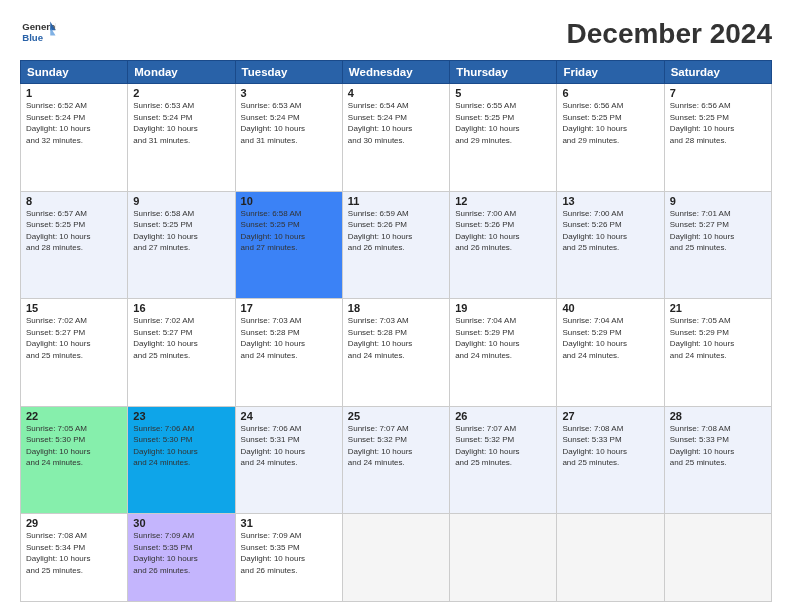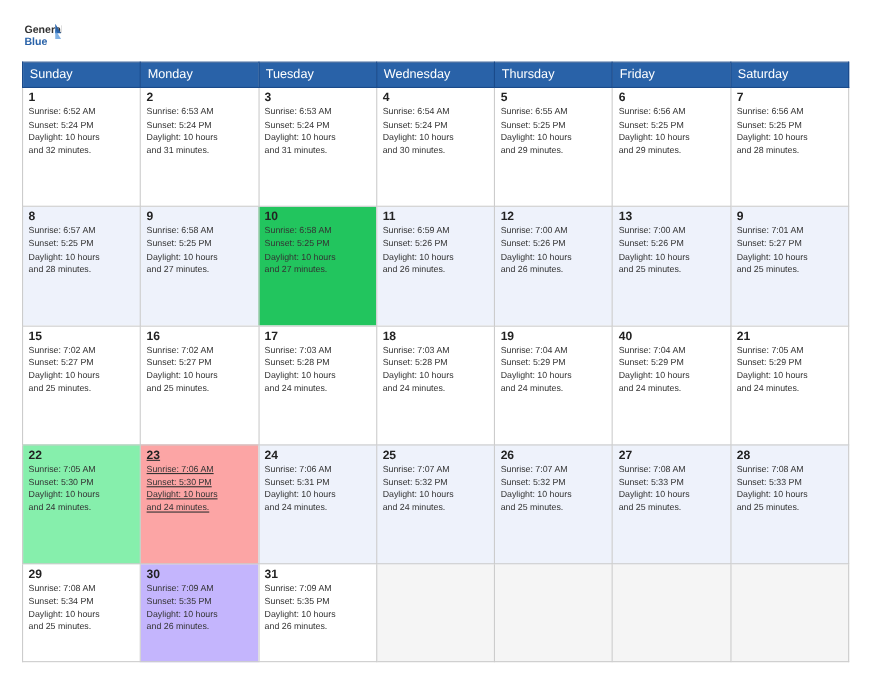--- a/index.html
+++ b/index.html
@@ -52,21 +52,21 @@
     }
     .cal-table {
       width: 100%;
       border-collapse: collapse;
       flex: 1;
     }
     .cal-table th {
       background: #2962a8;
       color: #fff;
       font-size: 11.5px;
-      font-weight: normal;
+      font-weight: bold;
       padding: 5px 6px;
       text-align: left;
       border: 1px solid #1a4a8a;
     }
     .cal-table td {
       vertical-align: top;
       border: 1px solid #ccc;
       padding: 3px 5px;
       font-size: 8.5px;
       color: #333;
@@ -97,20 +97,21 @@
   <div class="header">
     <div class="logo">
       <svg class="logo-icon" viewBox="0 0 40 32">
         <text x="2" y="14" font-size="11" font-weight="bold" fill="#333" font-family="Arial">General</text>
         <text x="2" y="26" font-size="11" font-weight="bold" fill="#2962a8" font-family="Arial">Blue</text>
         <polygon points="34,4 40,14 34,14" fill="#2962a8"></polygon>
         <polygon points="34,10 40,20 34,20" fill="#4a90d9" opacity="0.7"></polygon>
       </svg>
     </div>
     <div class="title-block">
+      <div class="month-title">December 2024</div>
     </div>
   </div>
 
   <div class="calendar">
     <table class="cal-table">
       <thead>
         <tr>
         <th>Sunday</th>
             <th>Monday</th>
             <th>Tuesday</th>
@@ -153,21 +154,21 @@
           </tr>
           <tr>
             <td style="background: rgb(238, 242, 251);">
               <span class="day-num">8</span>
               <div class="day-info">Sunrise: 6:57 AM<br>Sunset: 5:25 PM<br>Daylight: 10 hours<br>and 28 minutes.</div>
             </td>
             <td style="background: rgb(238, 242, 251);">
               <span class="day-num">9</span>
               <div class="day-info">Sunrise: 6:58 AM<br>Sunset: 5:25 PM<br>Daylight: 10 hours<br>and 27 minutes.</div>
             </td>
-            <td style="background: #22c55e;">
+            <td style="background: #3b82f6;">
               <span class="day-num">10</span>
               <div class="day-info">Sunrise: 6:58 AM<br>Sunset: 5:25 PM<br>Daylight: 10 hours<br>and 27 minutes.</div>
             </td>
             <td style="background: rgb(238, 242, 251);">
               <span class="day-num">11</span>
               <div class="day-info">Sunrise: 6:59 AM<br>Sunset: 5:26 PM<br>Daylight: 10 hours<br>and 26 minutes.</div>
             </td>
             <td style="background: rgb(238, 242, 251);">
               <span class="day-num">12</span>
               <div class="day-info">Sunrise: 7:00 AM<br>Sunset: 5:26 PM<br>Daylight: 10 hours<br>and 26 minutes.</div>
@@ -209,21 +210,21 @@
             <td style="background: rgb(255, 255, 255);">
               <span class="day-num">21</span>
               <div class="day-info">Sunrise: 7:05 AM<br>Sunset: 5:29 PM<br>Daylight: 10 hours<br>and 24 minutes.</div>
             </td>
           </tr>
           <tr>
             <td style="background: #86efac;">
               <span class="day-num">22</span>
               <div class="day-info">Sunrise: 7:05 AM<br>Sunset: 5:30 PM<br>Daylight: 10 hours<br>and 24 minutes.</div>
             </td>
-            <td style="background: #fca5a5; text-decoration: underline;">
+            <td style="background: #0ea5e9;">
               <span class="day-num">23</span>
               <div class="day-info">Sunrise: 7:06 AM<br>Sunset: 5:30 PM<br>Daylight: 10 hours<br>and 24 minutes.</div>
             </td>
             <td style="background: rgb(238, 242, 251);">
               <span class="day-num">24</span>
               <div class="day-info">Sunrise: 7:06 AM<br>Sunset: 5:31 PM<br>Daylight: 10 hours<br>and 24 minutes.</div>
             </td>
             <td style="background: rgb(238, 242, 251);">
               <span class="day-num">25</span>
               <div class="day-info">Sunrise: 7:07 AM<br>Sunset: 5:32 PM<br>Daylight: 10 hours<br>and 24 minutes.</div>

